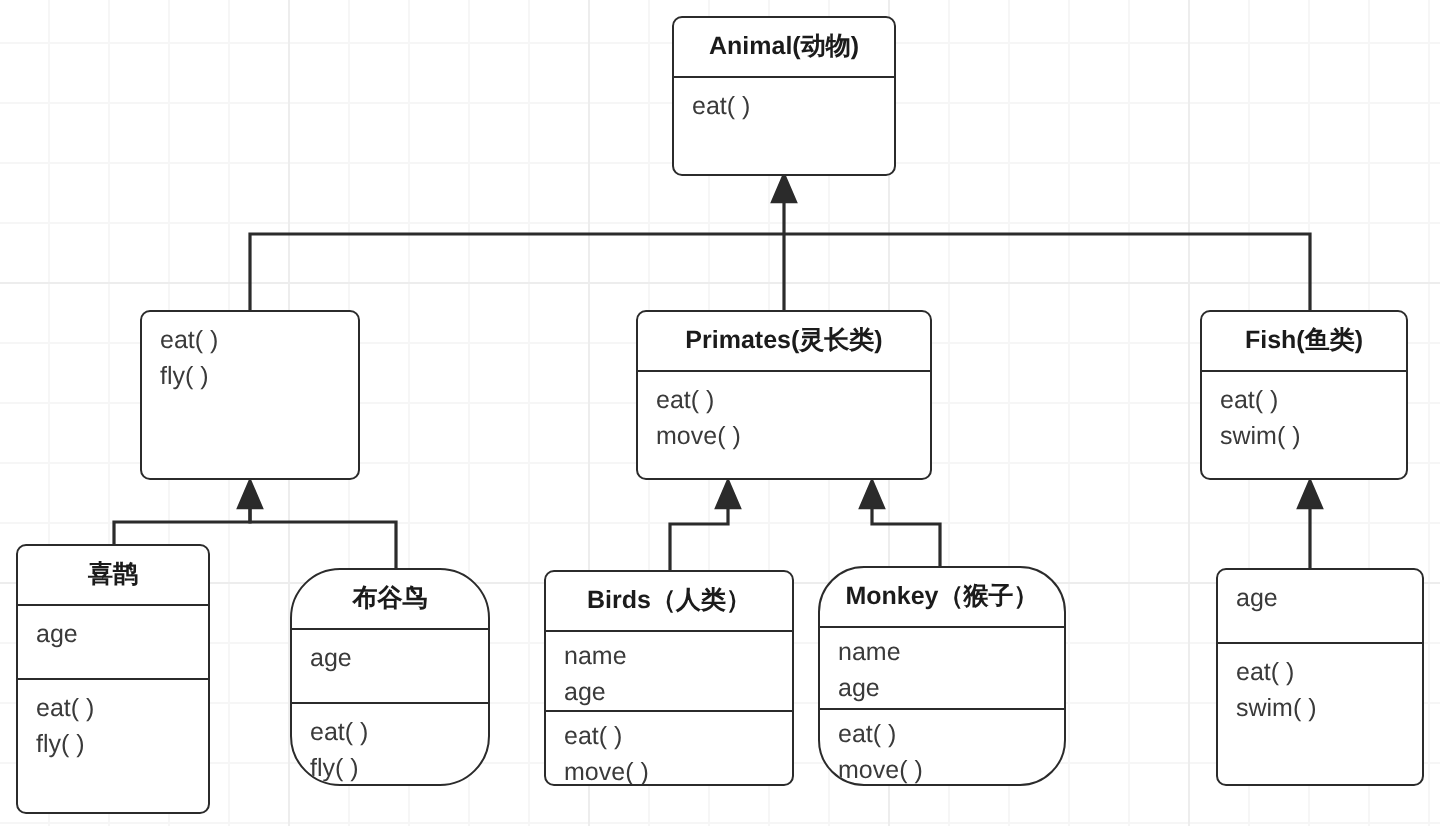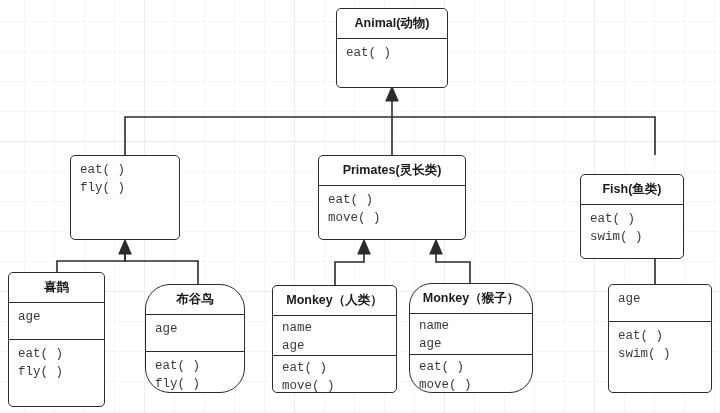--- a/index.html
+++ b/index.html
@@ -46,21 +46,20 @@
     white-space: nowrap;
   }
   .uml-compartment {
     box-sizing: border-box;
     width: 100%;
     font-size: 12.5px;
     color: #3a3a3a;
     padding: 6px 9px 5px 9px;
     line-height: 1.42;
     white-space: pre-line;
-    font-family: Liberation Mono, monospace;
   }
   .uml-compartment.divided {
     border-bottom: 1.4px solid #2b2b2b;
   }
 
   
   #wires {
     position: absolute;
     left: 0;
     top: 0;
@@ -133,42 +132,42 @@
     <div class="uml-compartment">eat( )
 fly( )</div>
   </div>
 
   <div class="uml-class" style="left:318px; top:155px; width:148px; height:85px;">
     <div class="uml-title" style="height:30px;">Primates(灵长类)</div>
     <div class="uml-compartment">eat( )
 move( )</div>
   </div>
 
-  <div class="uml-class" style="left:580px; top:155px; width:104px; height:85px;margin-top:19px;">
+  <div class="uml-class" style="left:600px; top:155px; width:104px; height:85px;">
     <div class="uml-title" style="height:30px;">Fish(鱼类)</div>
     <div class="uml-compartment">eat( )
 swim( )</div>
   </div>
 
   <div class="uml-class" style="left:8px; top:272px; width:97px; height:135px;">
     <div class="uml-title" style="height:30px;">喜鹊</div>
     <div class="uml-compartment divided" style="height:37px;">age</div>
     <div class="uml-compartment">eat( )
 fly( )</div>
   </div>
 
   <div class="uml-class" style="left:145px; top:284px; width:100px; height:109px;border-radius:25px;">
     <div class="uml-title" style="height:30px;">布谷鸟</div>
     <div class="uml-compartment divided" style="height:37px;">age</div>
     <div class="uml-compartment">eat( )
 fly( )</div>
   </div>
 
   <div class="uml-class" style="left:272px; top:285px; width:125px; height:108px;">
-    <div class="uml-title" style="height:30px;">Monkey（人类）</div>
+    <div class="uml-title" style="height:30px;">Birds（人类）</div>
     <div class="uml-compartment divided" style="height:40px; padding-top:4px;">name
 age</div>
     <div class="uml-compartment" style="padding-top:4px;">eat( )
 move( )</div>
   </div>
 
   <div class="uml-class" style="left:409px; top:283px; width:124px; height:110px;border-radius:23px;">
     <div class="uml-title" style="height:30px;">Monkey（猴子）</div>
     <div class="uml-compartment divided" style="height:41px; padding-top:4px;">name
 age</div>

